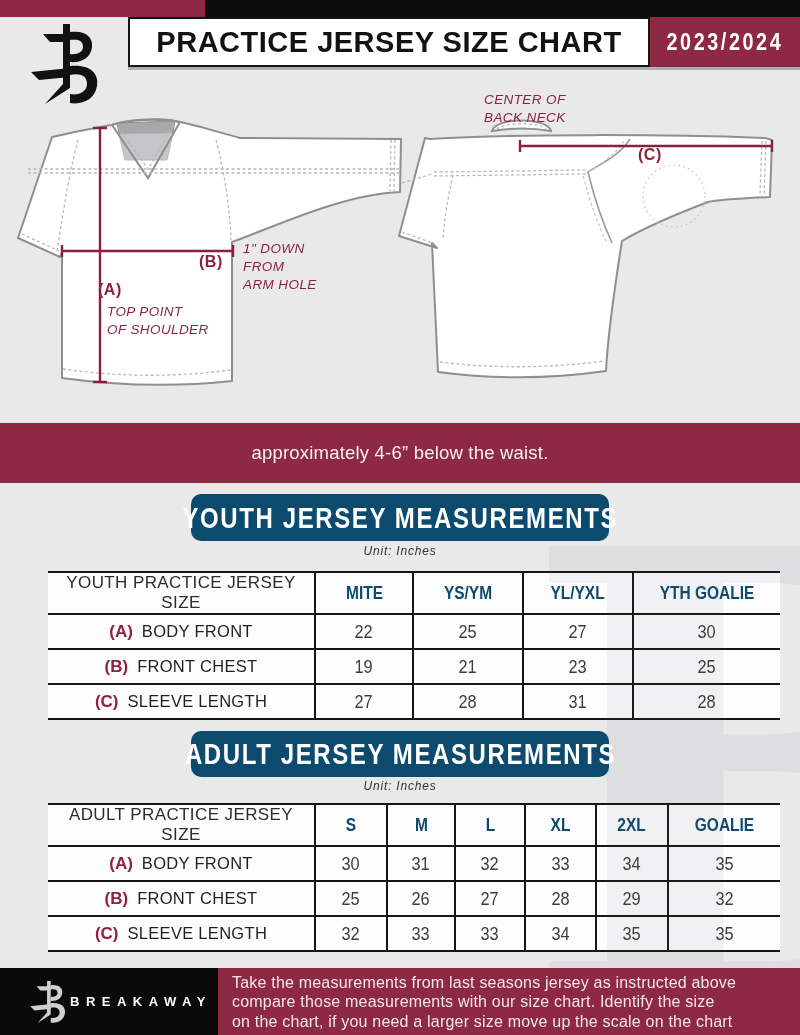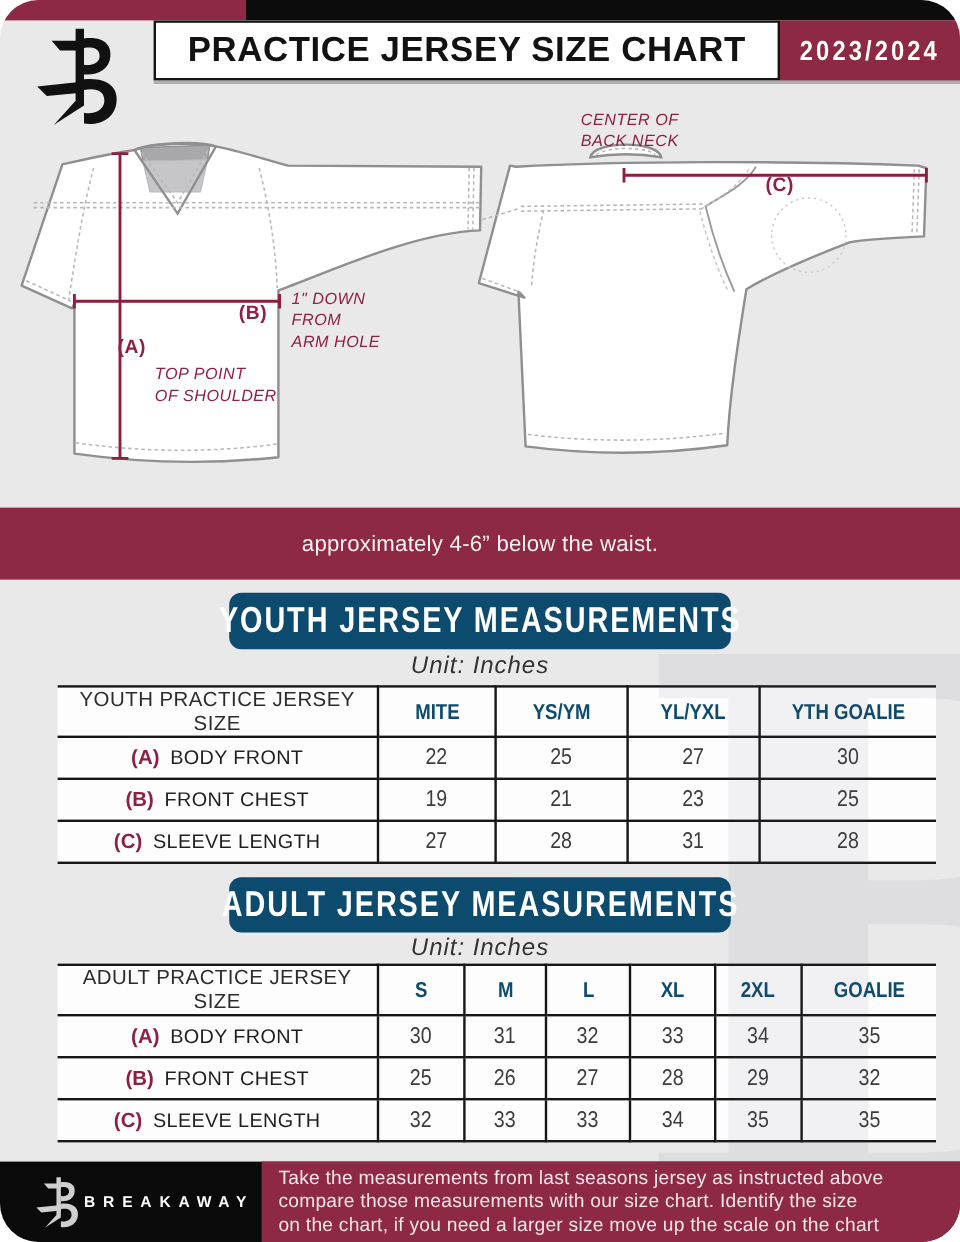--- a/index.html
+++ b/index.html
@@ -1,17 +1,17 @@
 <!DOCTYPE html>
 <html><head>
 <meta charset="utf-8">
 <style>
   html,body{margin:0;padding:0;}
   body{font-family:"Liberation Sans",sans-serif;}
-  #page{position:relative;width:800px;height:1035px;background:#e9e9ea;overflow:hidden;border-radius:32px;}
+  #page{position:relative;width:800px;height:1035px;background:#e9e9ea;overflow:hidden;}
 
   
   .strip-maroon{position:absolute;left:0;top:0;width:205px;height:17px;background:#8d2944;}
   .strip-black{position:absolute;left:205px;top:0;width:595px;height:17px;background:#0c0c0c;}
   .title-box{position:absolute;left:128px;top:17px;width:522px;height:50px;background:#ffffff;
              border:2px solid #141414;box-sizing:border-box;display:flex;align-items:center;justify-content:center;
              box-shadow:0 3px 0 rgba(0,0,0,.25);z-index:7;}
   .title-box span{font-size:29px;font-weight:bold;color:#121212;letter-spacing:.5px;white-space:nowrap;}
   .season-box{position:absolute;left:650px;top:17px;width:150px;height:50px;background:#8d2944;
               display:flex;align-items:center;justify-content:center;box-shadow:0 3px 0 rgba(0,0,0,.25);z-index:7;}
@@ -27,21 +27,21 @@
 
   
   .notice{position:absolute;left:0;top:423px;width:800px;height:60px;background:#8d2944;color:#f8f1f4;
           display:flex;flex-direction:column;align-items:center;justify-content:center;z-index:6;}
   .notice div{font-size:18.5px;line-height:26px;letter-spacing:.2px;}
 
   
   .banner{position:absolute;left:191px;width:418px;height:46px;background:#0c4a6e;border-radius:10px;
           display:flex;align-items:center;justify-content:center;z-index:6;}
   .banner span{color:#fff;font-weight:bold;font-size:30px;letter-spacing:2px;white-space:nowrap;}
-  .unit{position:absolute;left:0;width:800px;text-align:center;font-style:italic;font-size:20px;
+  .unit{position:absolute;left:0;width:800px;text-align:center;font-style:italic;font-size:12px;
         color:#333;letter-spacing:.8px;z-index:6;}
 
   
   .tbl-wrap{position:absolute;left:48px;width:732px;z-index:2;}
   table.meas{border-collapse:collapse;width:732px;table-layout:fixed;background:#fdfdfe;}
   table.meas th,table.meas td{border:2px solid #161616;padding:0;text-align:center;vertical-align:middle;}
   table.meas tr > *:first-child{border-left:none;}
   table.meas tr > *:last-child{border-right:none;}
   tr.hrow{height:36px;} tr.drow{height:35px;}
   th.lab{font-weight:normal;font-size:17px;color:#2c2c2c;letter-spacing:.4px;}
@@ -150,21 +150,21 @@
     <div class="anno tag" style="left:638px;top:77px;">(C)</div>
 
     <div class="anno tag" style="left:199px;top:184px;">(B)</div>
     <div class="anno note" style="left:243px;top:171px;">
       <div>1" DOWN</div>
       <div>FROM</div>
       <div>ARM HOLE</div>
     </div>
 
     <div class="anno tag" style="left:98px;top:212px;">(A)</div>
-    <div class="anno note" style="left:129px;top:234px;">
+    <div class="anno note" style="left:107px;top:234px;">
       <div>TOP POINT</div>
       <div>OF SHOULDER</div>
     </div>
   </div>
 
   <div class="watermark">B</div>
 
   <div class="notice">
     <div>approximately 4-6” below the waist.</div>
   </div>

